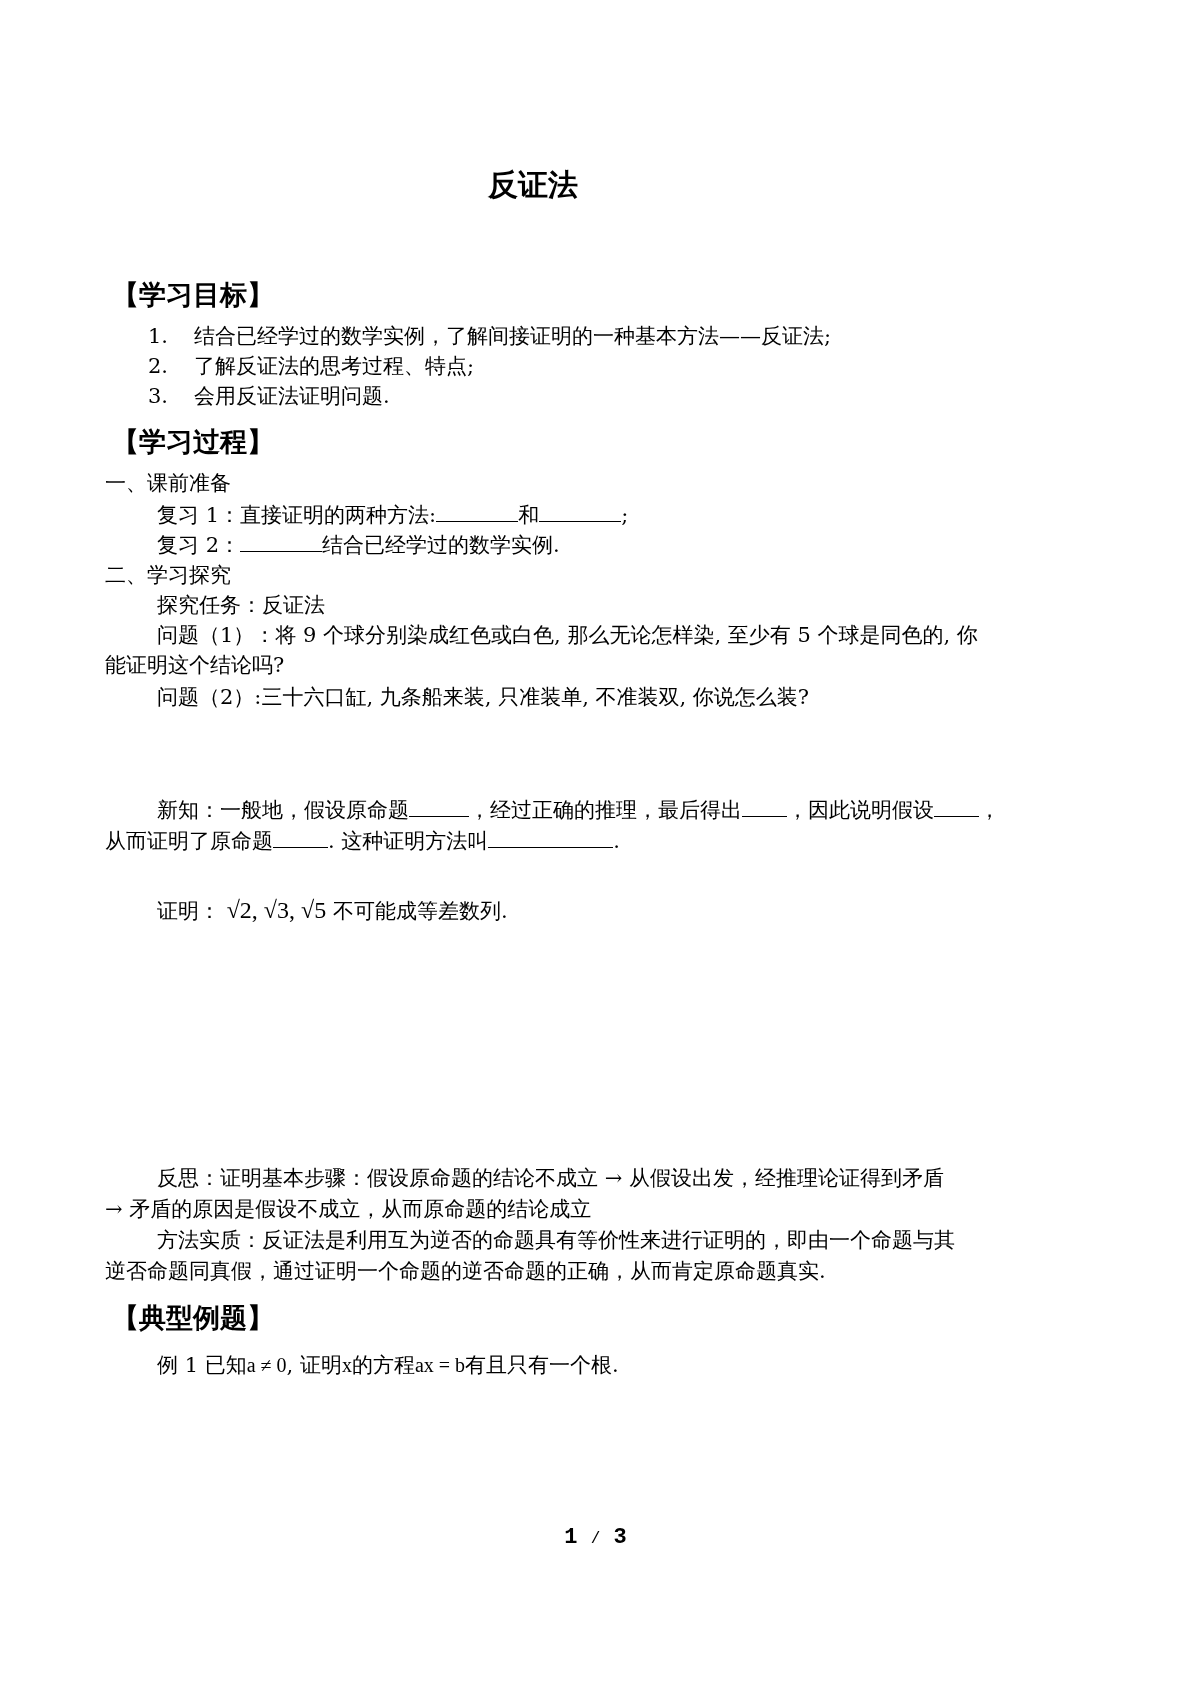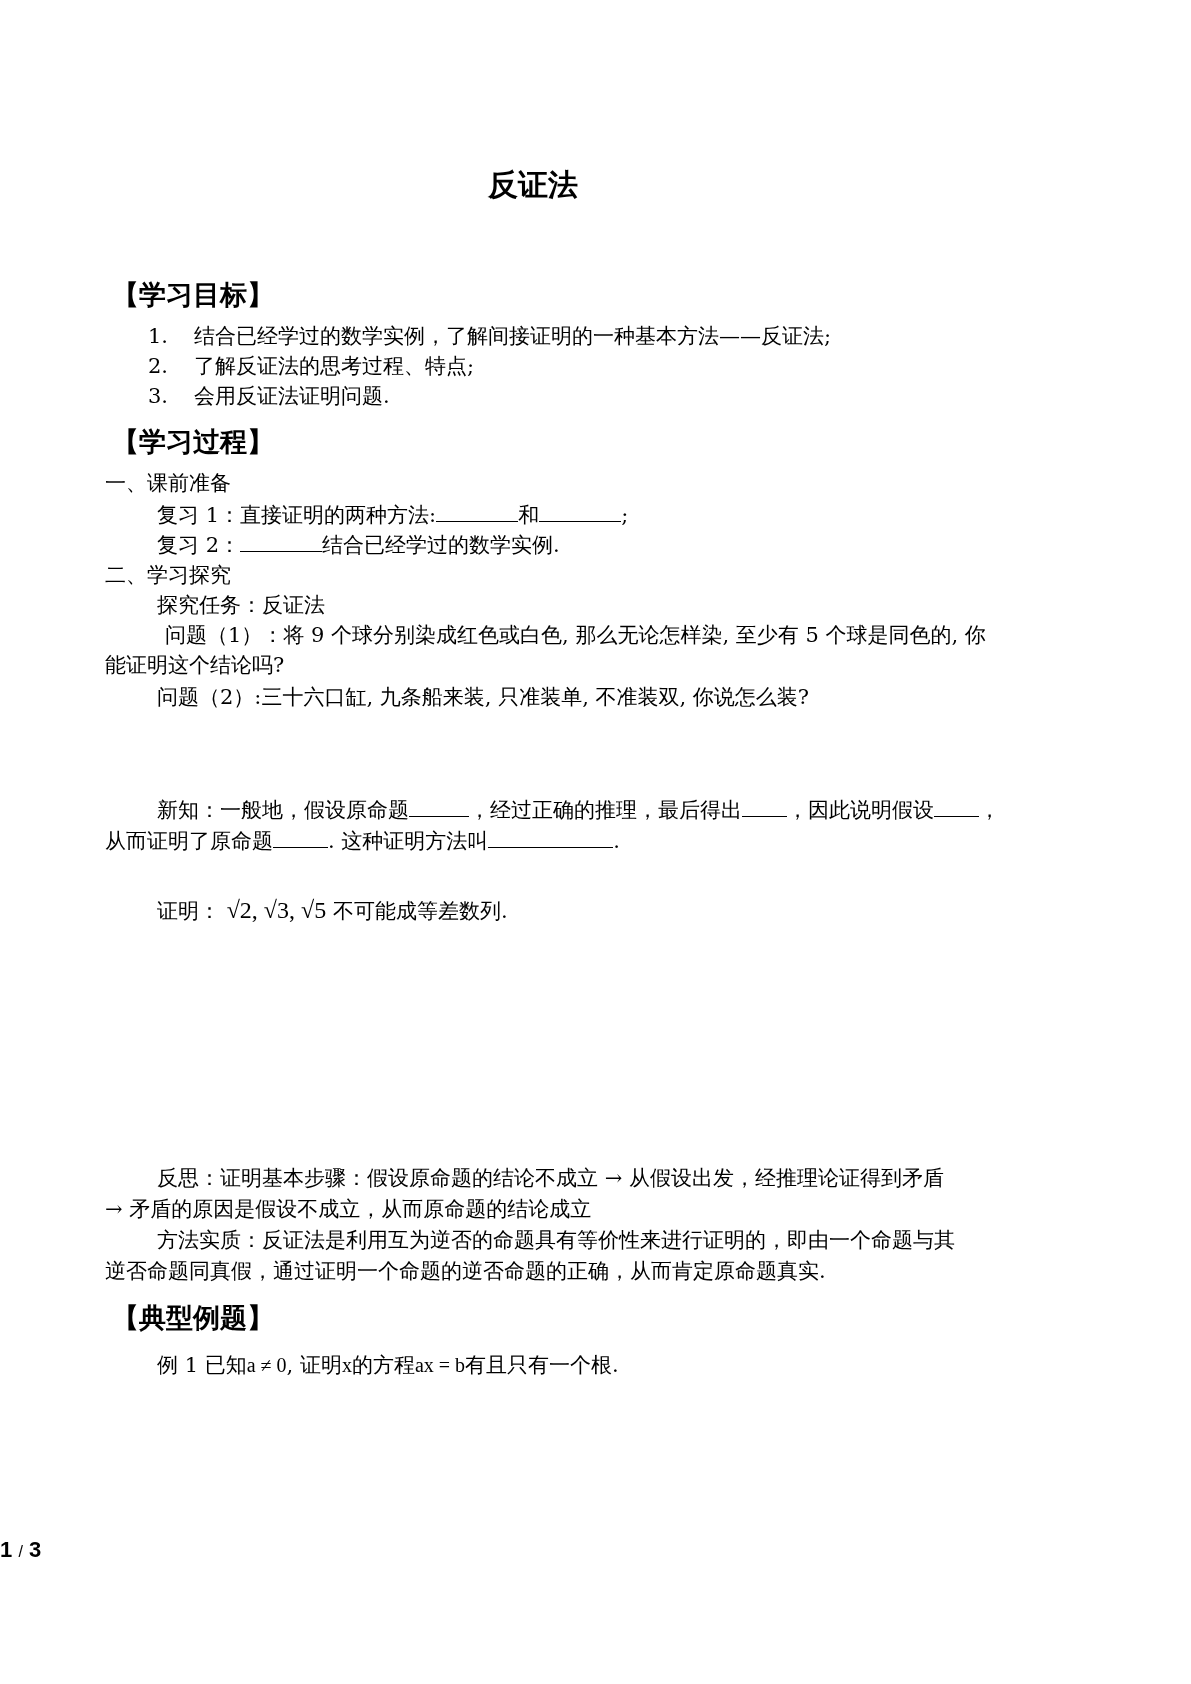--- a/index.html
+++ b/index.html
@@ -7,22 +7,22 @@
          font-family:"DejaVu Serif","Liberation Serif",serif; }
   .abs { position:absolute; white-space:nowrap; }
   .title { left:0; width:1066px; text-align:center; top:165px; font-size:30px; font-weight:bold;
            font-family:"DejaVu Sans","Liberation Sans",sans-serif; }
   .h { font-size:27px; font-weight:bold; font-family:"DejaVu Sans","Liberation Sans",sans-serif; left:112px; }
   .t { font-size:21px; line-height:30px; }
   .num { display:inline-block; width:46px; }
   .blank { display:inline-block; border-bottom:1.5px solid #000; height:18px; vertical-align:baseline; }
   .math { font-family:"Liberation Serif","DejaVu Serif",serif; font-size:20px; }
   .sqrt { font-family:"Liberation Serif",serif; font-size:24px; }
-  .footer { left:0; width:1191px; top:1525px; font-size:22px; font-weight:bold;
-            font-family:Liberation Sans, sans-serif;margin-top:12px; }
+  .footer { left:0; width:1191px; text-align:center; top:1525px; font-size:22px; font-weight:bold;
+            font-family:Liberation Mono, monospace; }
   .footer .sep { font-weight:normal; font-size:16px; }
 </style>
 </head>
 <body>
 
 <div class="abs title">反证法</div>
 
 <div class="abs h" style="top:277px;">【学习目标】</div>
 <div class="abs t" style="left:148px; top:321px;"><span class="num">1.</span><span>结合已经学过的数学实例，了解间接证明的一种基本方法——反证法;</span></div>
 <div class="abs t" style="left:148px; top:351px;"><span class="num">2.</span><span>了解反证法的思考过程、特点;</span></div>
@@ -31,21 +31,21 @@
 <div class="abs h" style="top:424px;">【学习过程】</div>
 <div class="abs t" style="left:105px; top:468px;">一、课前准备</div>
 <div class="abs t" style="left:157px; top:500px;">
   <span>复习 1：直接证明的两种方法:</span><span class="blank" style="width:82px;"></span><span>和</span><span class="blank" style="width:82px;"></span><span>;</span>
 </div>
 <div class="abs t" style="left:157px; top:530px;">
   <span>复习 2：</span><span class="blank" style="width:82px;"></span><span>结合已经学过的数学实例.</span>
 </div>
 <div class="abs t" style="left:105px; top:560px;">二、学习探究</div>
 <div class="abs t" style="left:157px; top:590px;">探究任务：反证法</div>
-<div class="abs t" style="left:165px; top:620px;">问题（1）：将 9 个球分别染成红色或白色, 那么无论怎样染, 至少有 5 个球是同色的, 你</div>
+<div class="abs t" style="left:157px; top:620px;">问题（1）：将 9 个球分别染成红色或白色, 那么无论怎样染, 至少有 5 个球是同色的, 你</div>
 <div class="abs t" style="left:105px; top:650px;">能证明这个结论吗?</div>
 <div class="abs t" style="left:157px; top:682px;">问题（2）:三十六口缸, 九条船来装, 只准装单, 不准装双, 你说怎么装?</div>
 
 <div class="abs t" style="left:157px; top:795px;">
   <span>新知：一般地，假设原命题</span><span class="blank" style="width:60px;"></span><span>，经过正确的推理，最后得出</span><span class="blank" style="width:45px;"></span><span>，因此说明假设</span><span class="blank" style="width:45px;"></span><span>，</span>
 </div>
 <div class="abs t" style="left:105px; top:826px;">
   <span>从而证明了原命题</span><span class="blank" style="width:55px;"></span><span>. 这种证明方法叫</span><span class="blank" style="width:125px;"></span><span>.</span>
 </div>
 

